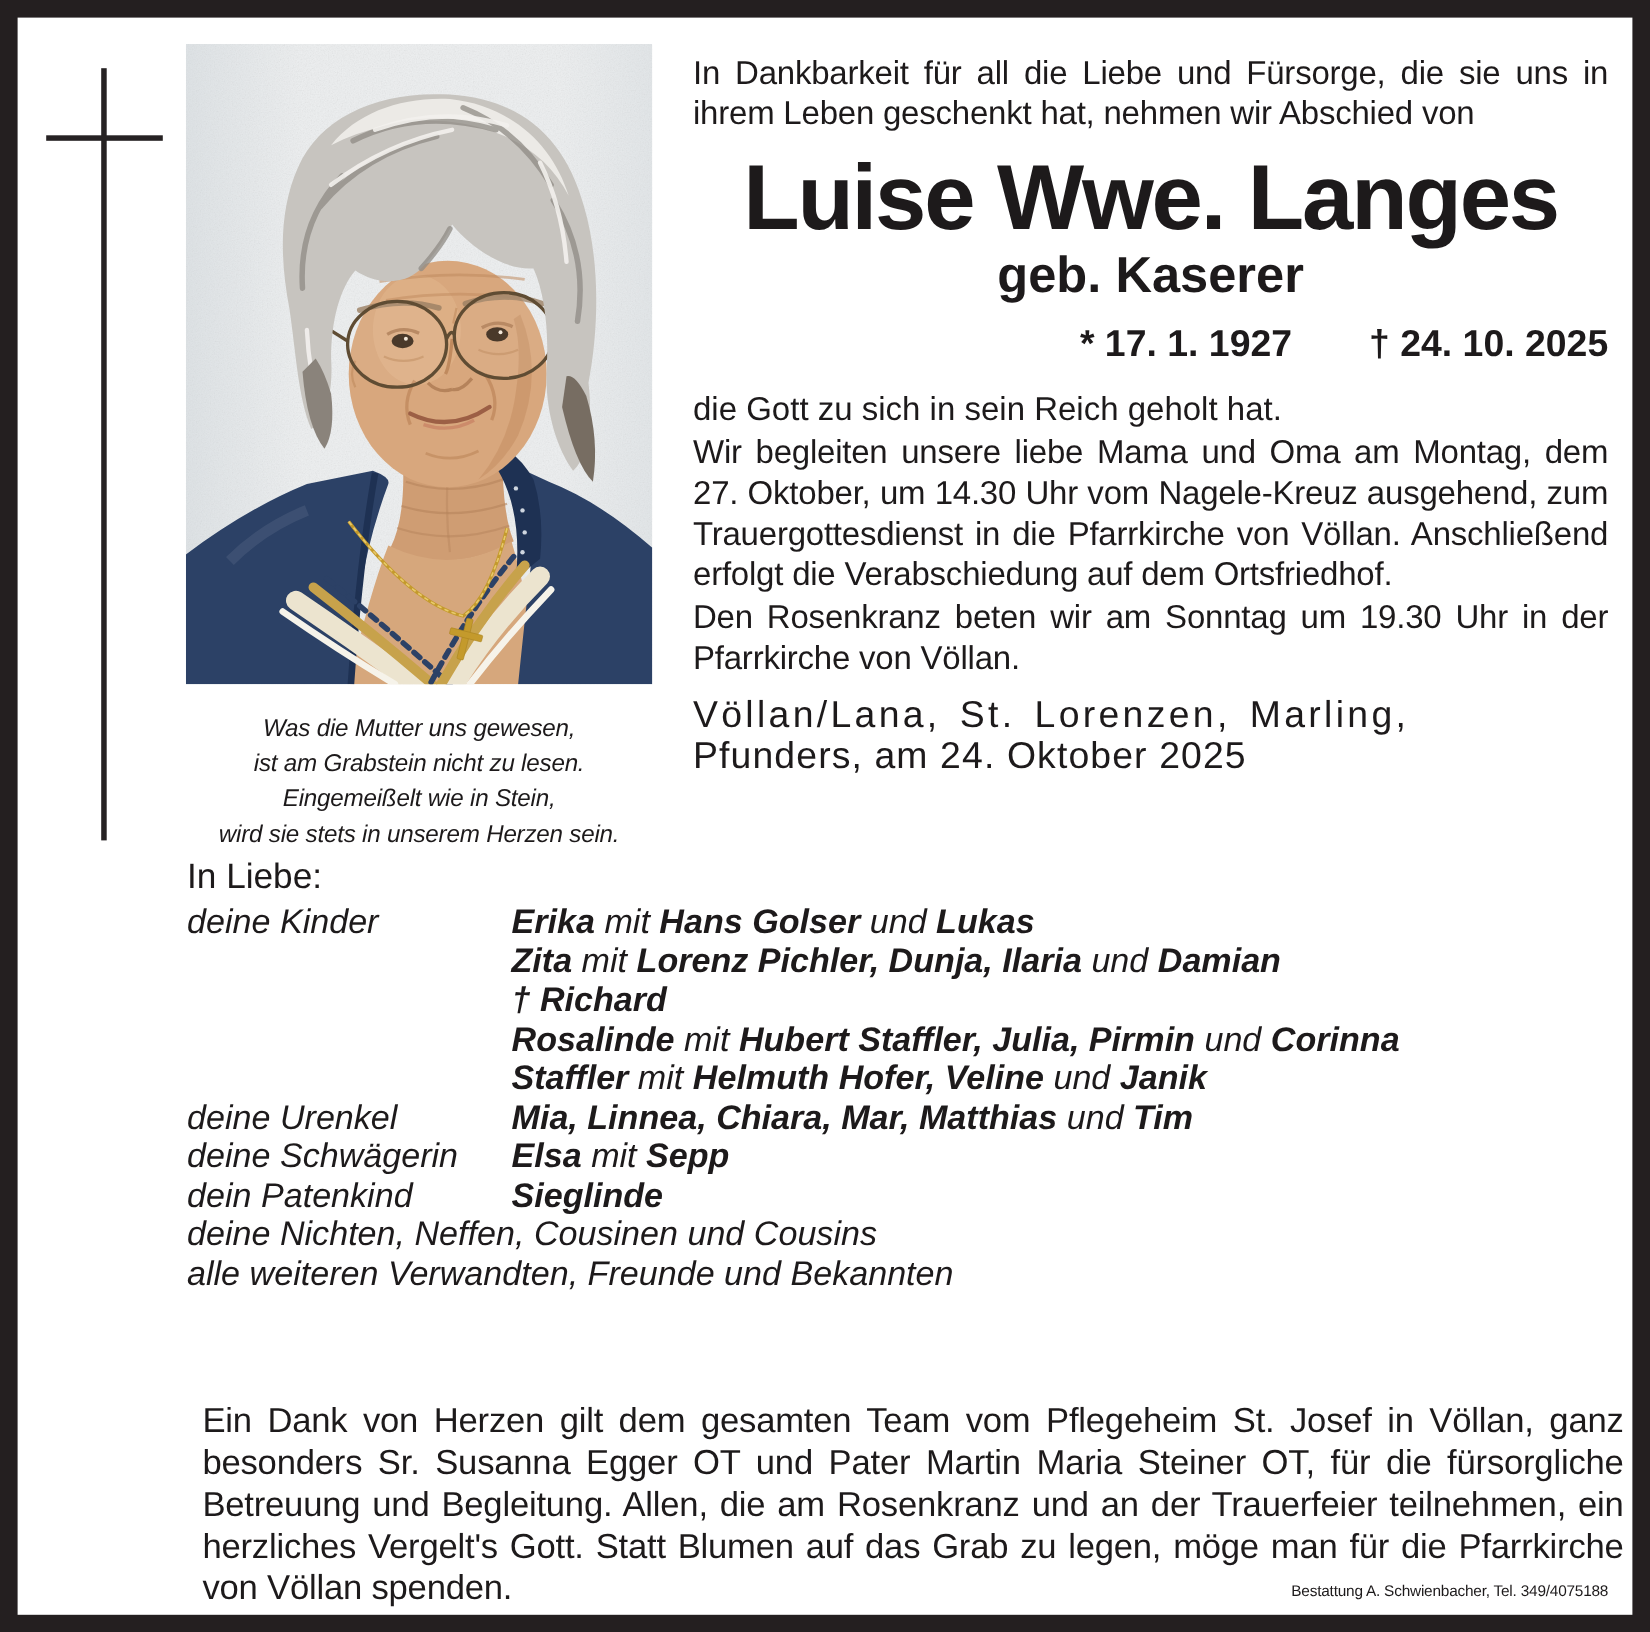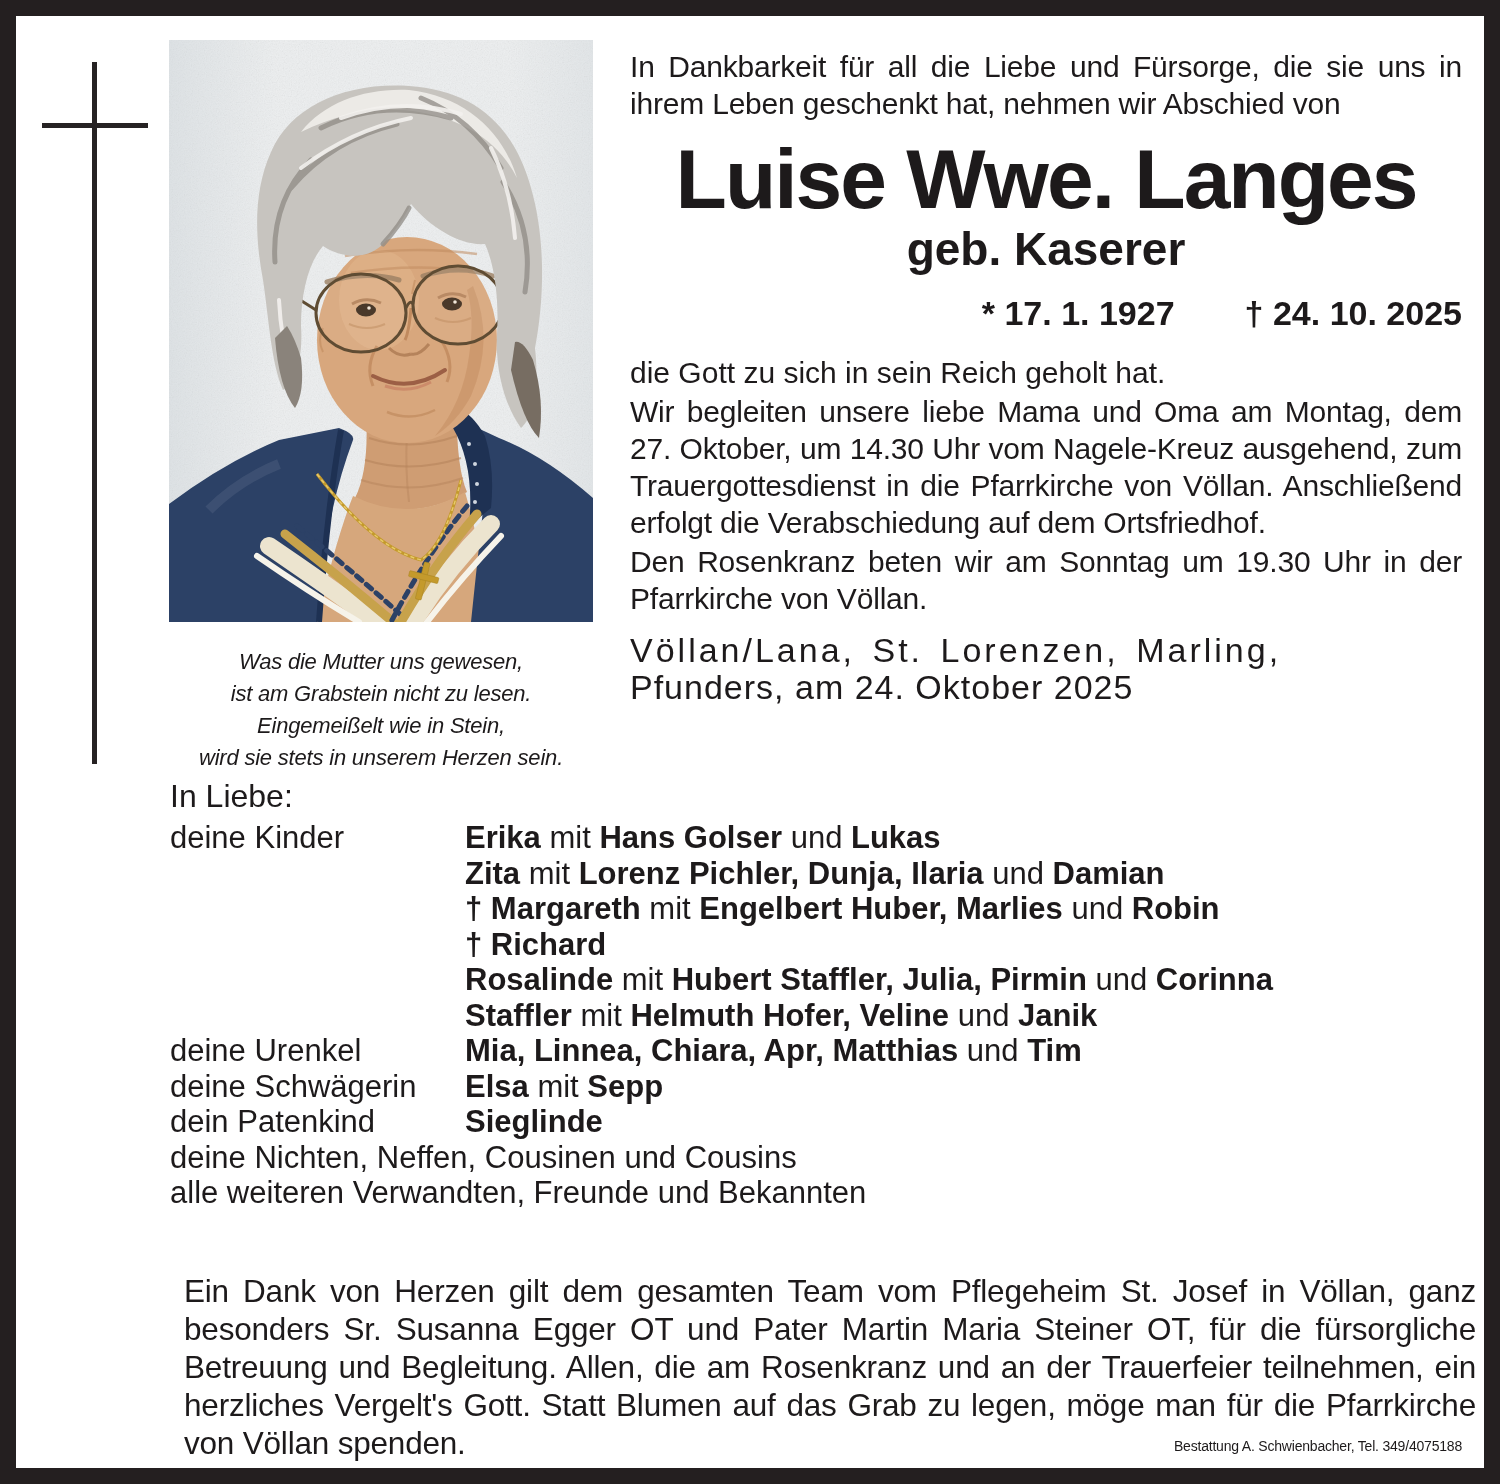--- a/index.html
+++ b/index.html
@@ -70,21 +70,21 @@
   }
   .places { margin-top: 15px; font-size: 34px; line-height: 37px; }
   .places-1 { letter-spacing: 3px; word-spacing: 5px; }
   .places-2 { letter-spacing: 1px; }
 
   .family-intro { position: absolute; left: 170px; top: 778px; font-size: 32px; }
   .family-list {
     position: absolute; left: 170px; top: 820px; width: 1292px;
     font-size: 31px;
   }
-  .family-row { line-height: 35.5px; }
+  .family-row { line-height: 35.5px; font-style: italic; }
   .family-label { display: inline-block; min-width: 295px; }
   .family-names b { font-weight: 700; }
 
   .thanks {
     position: absolute; left: 170px; top: 1258px; width: 1292px;
     margin: 14px; font-size: 31.5px; line-height: 38px;
     text-align: justify; letter-spacing: -0.2px;
   }
   .footer {
     position: absolute; right: 38px; top: 1438px;
@@ -246,25 +246,24 @@
     <div class="places">
       <div class="places-1">Völlan/Lana, St. Lorenzen, Marling,</div>
       <div class="places-2">Pfunders, am 24. Oktober 2025</div>
     </div>
   </div>
 
   <div class="family-intro">In Liebe:</div>
   <div class="family-list">
       <div class="family-row"><span class="family-label">deine Kinder</span><span class="family-names"><b>Erika</b><span> mit </span><b>Hans Golser</b><span> und </span><b>Lukas</b></span></div>
       <div class="family-row"><span class="family-label"></span><span class="family-names"><b>Zita</b><span> mit </span><b>Lorenz Pichler, Dunja, Ilaria</b><span> und </span><b>Damian</b></span></div>
-      <div class="family-row"><span class="family-label"></span><span class="family-names"><b>† Margareth</b><span> mit </span><b>Engelbert Huber, Marlies</b><span> und </span><b>Robin</b></span></div>
       <div class="family-row"><span class="family-label"></span><span class="family-names"><b>† Richard</b></span></div>
       <div class="family-row"><span class="family-label"></span><span class="family-names"><b>Rosalinde</b><span> mit </span><b>Hubert Staffler, Julia, Pirmin</b><span> und </span><b>Corinna</b></span></div>
       <div class="family-row"><span class="family-label"></span><span class="family-names"><b>Staffler</b><span> mit </span><b>Helmuth Hofer, Veline</b><span> und </span><b>Janik</b></span></div>
-      <div class="family-row"><span class="family-label">deine Urenkel</span><span class="family-names"><b>Mia, Linnea, Chiara, Apr, Matthias</b><span> und </span><b>Tim</b></span></div>
+      <div class="family-row"><span class="family-label">deine Urenkel</span><span class="family-names"><b>Mia, Linnea, Chiara, Mar, Matthias</b><span> und </span><b>Tim</b></span></div>
       <div class="family-row"><span class="family-label">deine Schwägerin</span><span class="family-names"><b>Elsa</b><span> mit </span><b>Sepp</b></span></div>
       <div class="family-row"><span class="family-label">dein Patenkind</span><span class="family-names"><b>Sieglinde</b></span></div>
       <div class="family-row"><span class="family-label">deine Nichten, Neffen, Cousinen und Cousins</span><span class="family-names"></span></div>
       <div class="family-row"><span class="family-label">alle weiteren Verwandten, Freunde und Bekannten</span><span class="family-names"></span></div>
     </div>
 
   <p class="thanks">Ein Dank von Herzen gilt dem gesamten Team vom Pflegeheim St. Josef in Völlan, ganz besonders Sr. Susanna Egger OT und Pater Martin Maria Steiner OT, für die fürsorgliche Betreuung und Begleitung. Allen, die am Rosenkranz und an der Trauerfeier teilnehmen, ein herzliches Vergelt's Gott. Statt Blumen auf das Grab zu legen, möge man für die Pfarrkirche von Völlan spenden.</p>
 
   <div class="footer">Bestattung A. Schwienbacher, Tel. 349/4075188</div>
 

